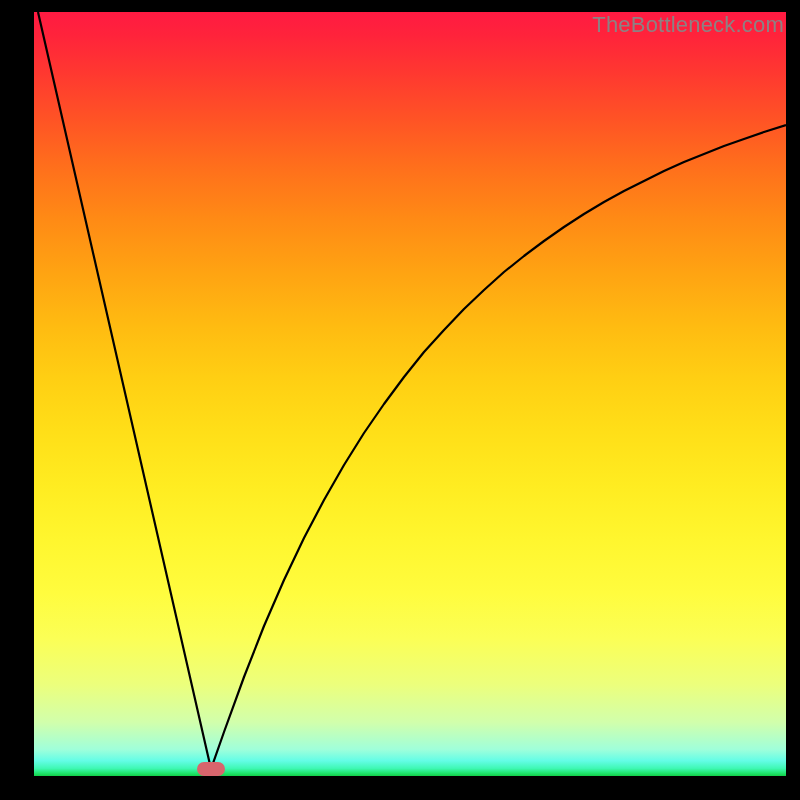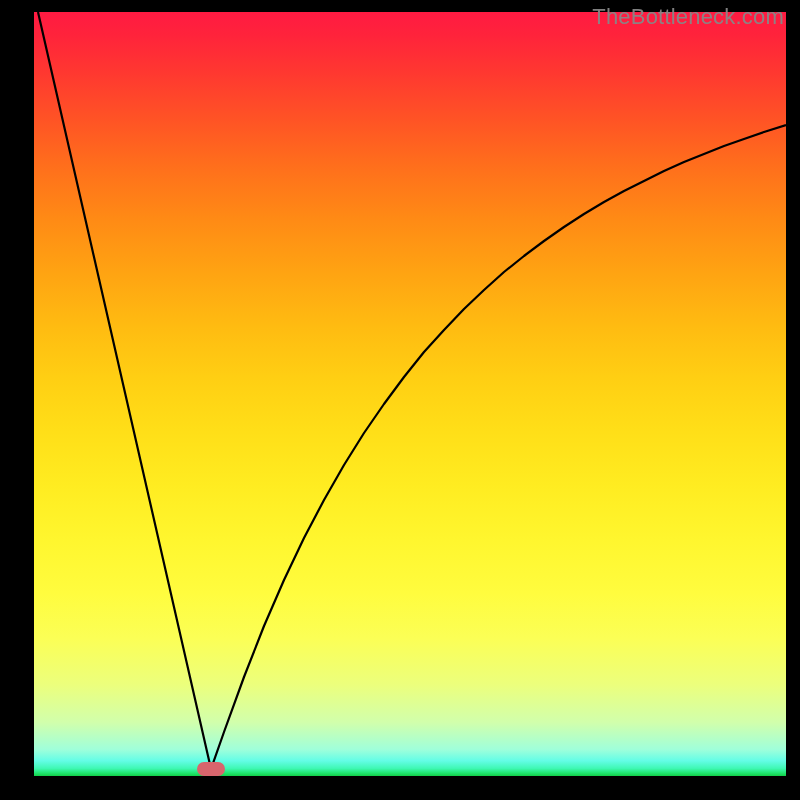--- a/index.html
+++ b/index.html
@@ -60,21 +60,21 @@
   .marker {
     position: absolute;
     width: 28px;
     height: 14px;
     border-radius: 9px;
     background: rgb(216, 101, 109);
     transform: translate(-50%, -50%);
   }
   .watermark {
     position: absolute;
-    top: 4px;
+    top: 12px;
     right: 16px;
     font-family: Arial, Helvetica, sans-serif;
     font-size: 22px;
     font-weight: 400;
     color: rgba(135,135,135,0.95);
     letter-spacing: 0.2px;
   }
 </style>
 </head>
 <body>

